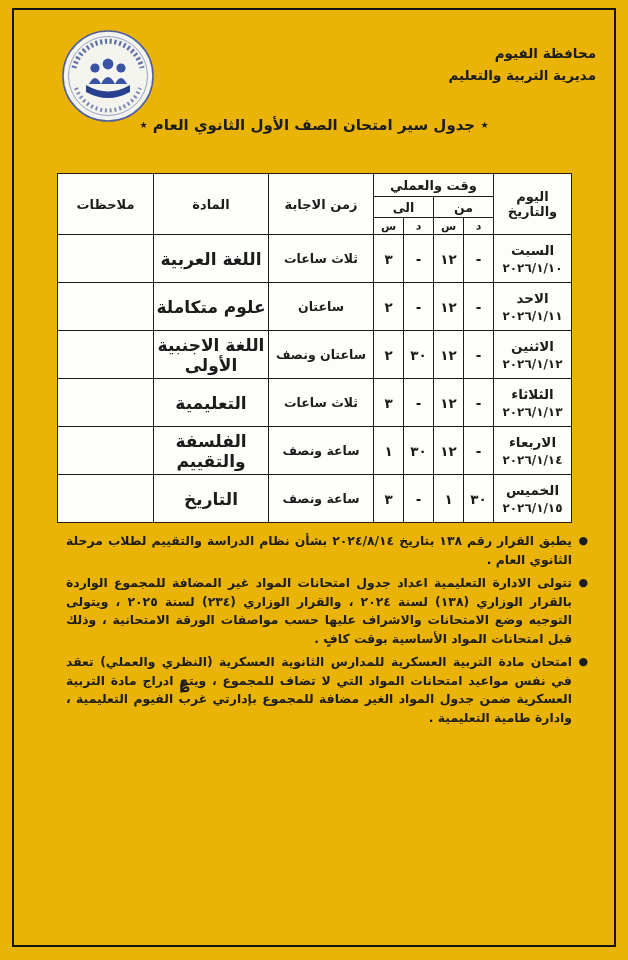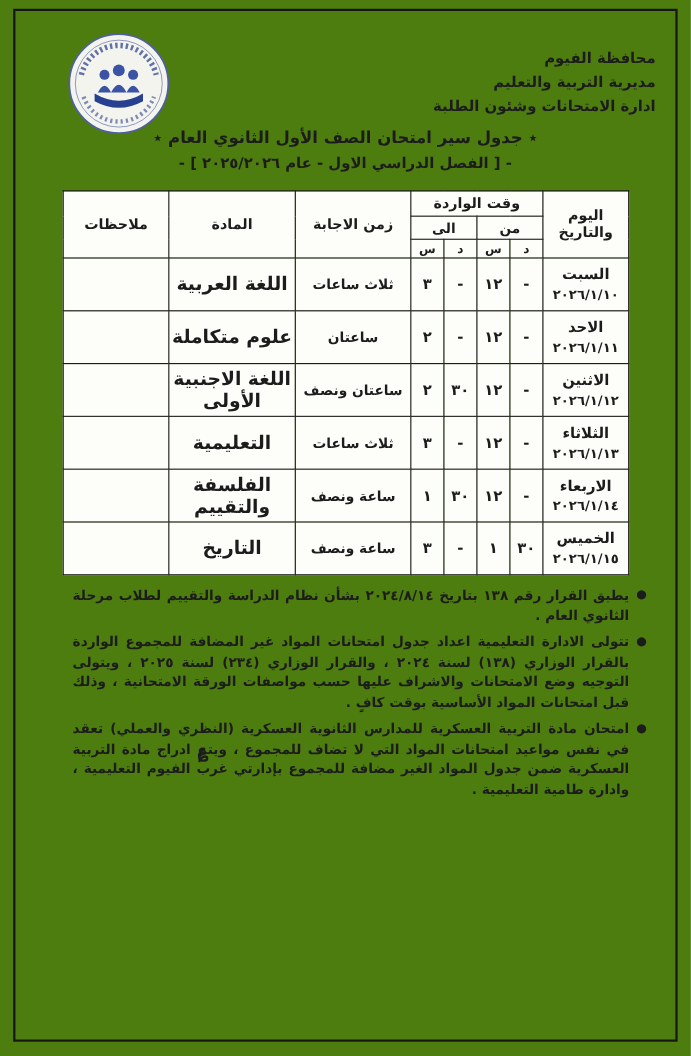--- a/index.html
+++ b/index.html
@@ -4,21 +4,21 @@
 <style>
   html, body { margin:0; padding:0; }
   body {
     width:628px; height:960px;
     background:#ffffff;
     font-family:"DejaVu Sans", sans-serif;
     color:#1c1c1c;
   }
   .page {
     position:relative; width:628px; height:960px;
-    background:#4d7c0f; overflow:hidden;
+    background:#eab308; overflow:hidden;
   }
   .frame {
     position:absolute; left:12px; right:12px; top:8px; bottom:13px;
     border:2px solid #161616;
   }
   
   .org-block {
     position:absolute; top:32px; right:18px;
     direction:rtl; text-align:right;
     font-size:13.5px; font-weight:700; line-height:22px;
@@ -87,41 +87,39 @@
           <path d="M41 56 q7 -14 14 0 z"></path>
           <path d="M55 56 q6 -12 12 0 z"></path>
         </g>
         <path d="M26 57 q22 13 44 0 l0 7 q-22 12 -44 0 z" fill="#27408f"></path>
       </svg>
     </div>
 
     <div class="org-block">
       <div>محافظة الفيوم</div>
       <div>مديرية التربية والتعليم</div>
-      <div>ادارة الامتحانات وشئون الطلبة</div>
     </div>
 
     <div class="title-1">٭ جدول سير امتحان الصف الأول الثانوي العام ٭</div>
-    <div class="title-2">- [ الفصل الدراسي الاول - عام ٢٠٢٥/٢٠٢٦ ] -</div>
 
     <table class="schedule" dir="rtl">
       <colgroup>
         <col style="width:78px">
         <col style="width:30px">
           <col style="width:30px">
           <col style="width:30px">
           <col style="width:30px">
         <col style="width:105px">
         <col style="width:115px">
         <col style="width:96px">
       </colgroup>
       <thead>
         <tr class="r1">
           <th rowspan="3" class="span3">اليوم والتاريخ</th>
-          <th colspan="4">وقت الواردة</th>
+          <th colspan="4">وقت والعملي</th>
           <th rowspan="3" class="span3">زمن الاجابة</th>
           <th rowspan="3" class="span3">المادة</th>
           <th rowspan="3" class="span3">ملاحظات</th>
         </tr>
         <tr class="r2">
           <th colspan="2">من</th>
           <th colspan="2">الى</th>
         </tr>
         <tr class="r3">
           <th>د</th>

